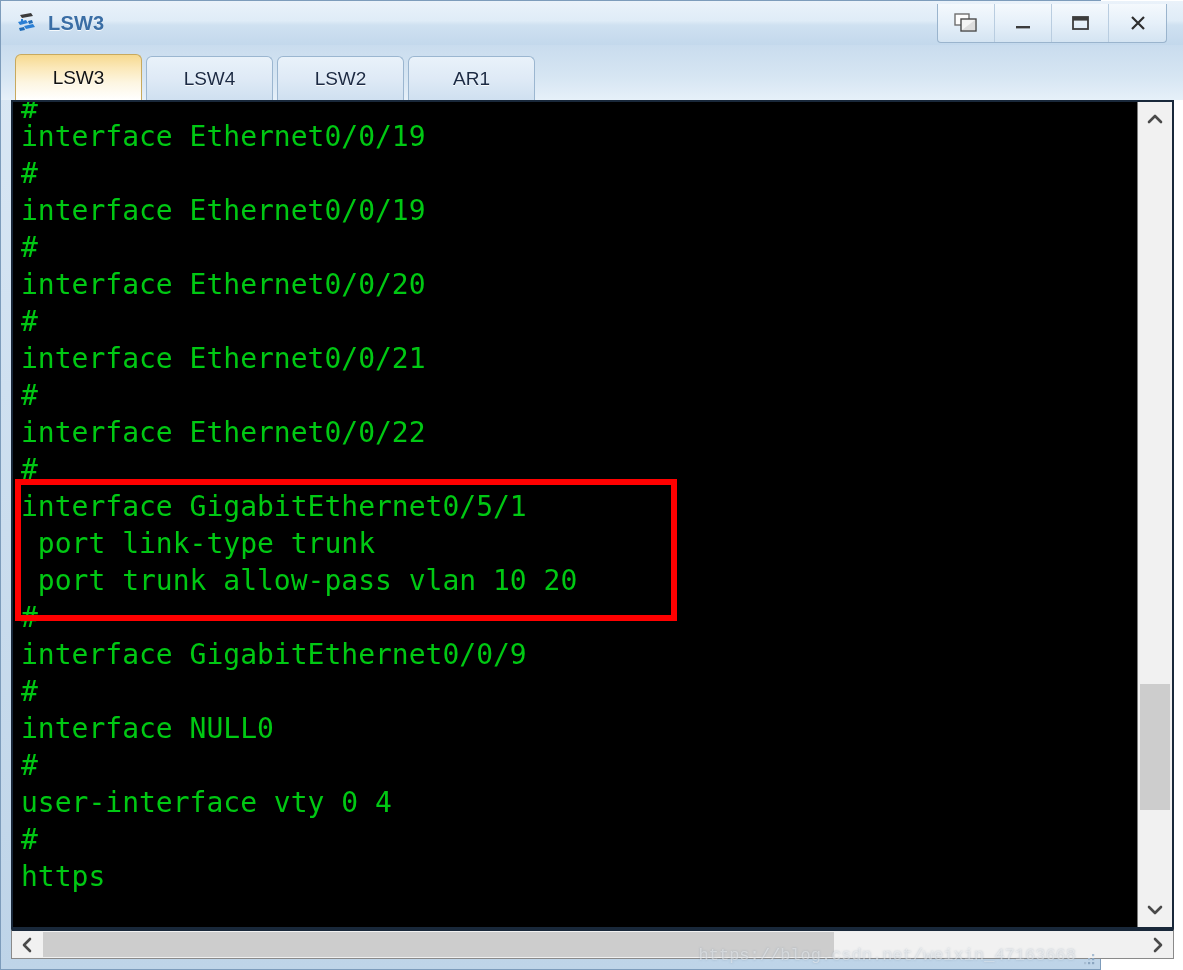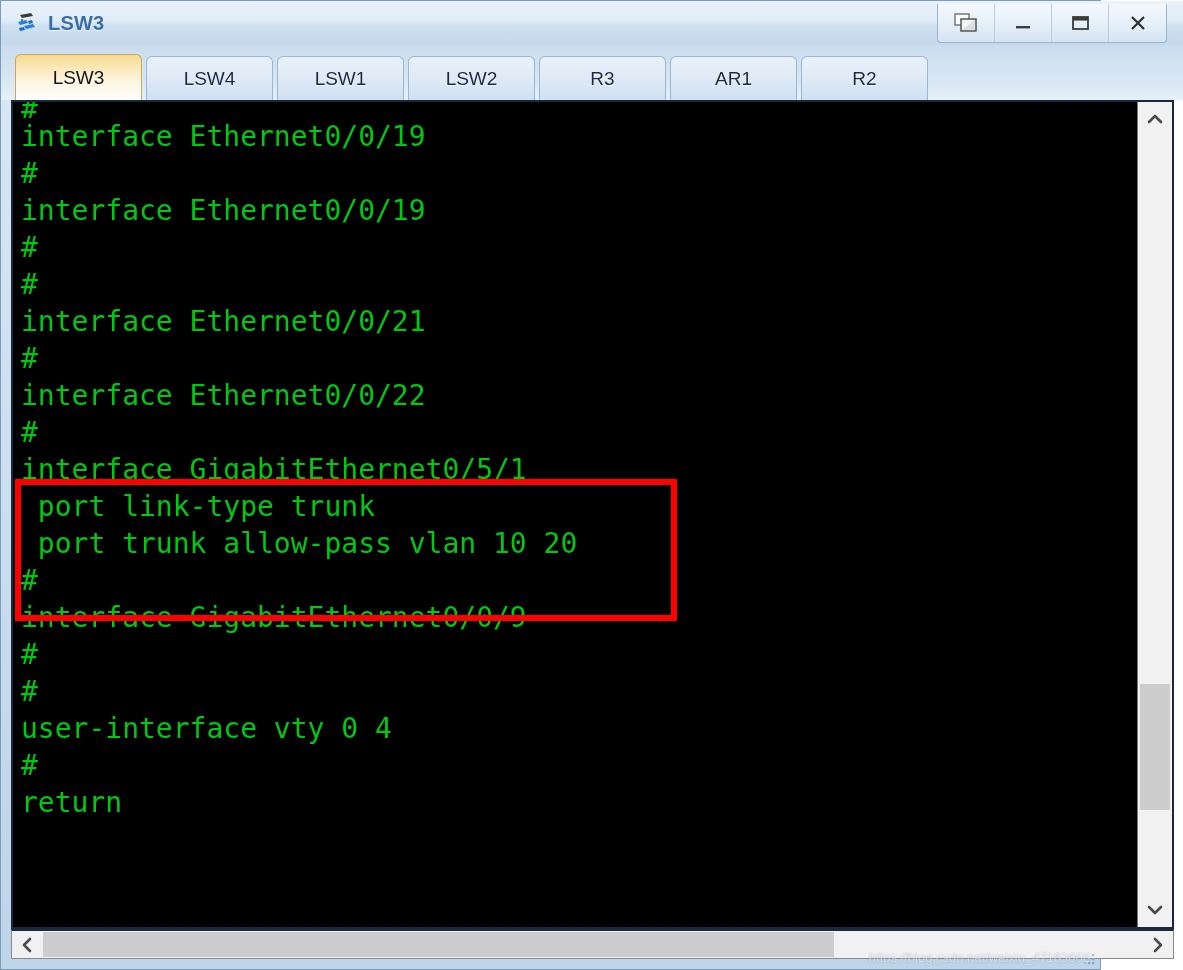--- a/index.html
+++ b/index.html
@@ -227,26 +227,26 @@
     position: absolute;
     left: 31px;
     top: 1px;
     width: 791px;
     height: 25px;
     background: #cdcdcd;
   }
 
   .watermark {
     position: absolute;
-    right: 10px;
+    right: 24px;
     bottom: 4px;
-    font-size: 13px;
+    font-size: 17px;
     color: rgba(255,255,255,0.45);
     text-shadow: 0 0 2px rgba(120,140,160,0.5);
-    font-family: Liberation Sans, sans-serif;
+    font-family: Liberation Mono, monospace;
     white-space: nowrap;
     pointer-events: none;
   }
 
   .resize-grip {
     position: absolute;
     right: 4px;
     bottom: 3px;
     width: 14px;
     height: 14px;
@@ -300,59 +300,52 @@
   </div>
 
   <div class="tabstrip">
     <div class="tab active">
       <span>LSW3</span>
     </div>
     <div class="tab">
       <span>LSW4</span>
     </div>
     <div class="tab">
-      <span>LSW1</span>
-    </div>
-    <div class="tab">
       <span>LSW2</span>
-    </div>
-    <div class="tab">
-      <span>R3</span>
     </div>
     <div class="tab">
       <span>AR1</span>
-    </div>
-    <div class="tab">
-      <span>R2</span>
     </div>
   </div>
 
   <div class="console-frame">
 
     <div class="terminal">
       <div class="term-line clipped-top">#</div>
       <div class="term-line">interface Ethernet0/0/19</div>
       <div class="term-line">#</div>
       <div class="term-line">interface Ethernet0/0/19</div>
       <div class="term-line">#</div>
+      <div class="term-line">interface Ethernet0/0/20</div>
       <div class="term-line">#</div>
       <div class="term-line">interface Ethernet0/0/21</div>
       <div class="term-line">#</div>
       <div class="term-line">interface Ethernet0/0/22</div>
       <div class="term-line">#</div>
       <div class="term-line">interface GigabitEthernet0/5/1</div>
       <div class="term-line"> port link-type trunk</div>
       <div class="term-line"> port trunk allow-pass vlan 10 20</div>
       <div class="term-line">#</div>
       <div class="term-line">interface GigabitEthernet0/0/9</div>
       <div class="term-line">#</div>
+      <div class="term-line">interface NULL0</div>
       <div class="term-line">#</div>
       <div class="term-line">user-interface vty 0 4</div>
       <div class="term-line">#</div>
-      <div class="term-line">return</div>
+      <div class="term-line">https</div>
 
       <div class="highlight-box"></div>
     </div>
 
     <div class="vscroll">
       <div class="arrow up">
         <svg width="18" height="12" viewBox="0 0 18 12">
           <path d="M3 9 L9 3 L15 9" stroke="#4a4a4a" stroke-width="2.6" fill="none" stroke-linecap="round" stroke-linejoin="round"></path>
         </svg>
       </div>

